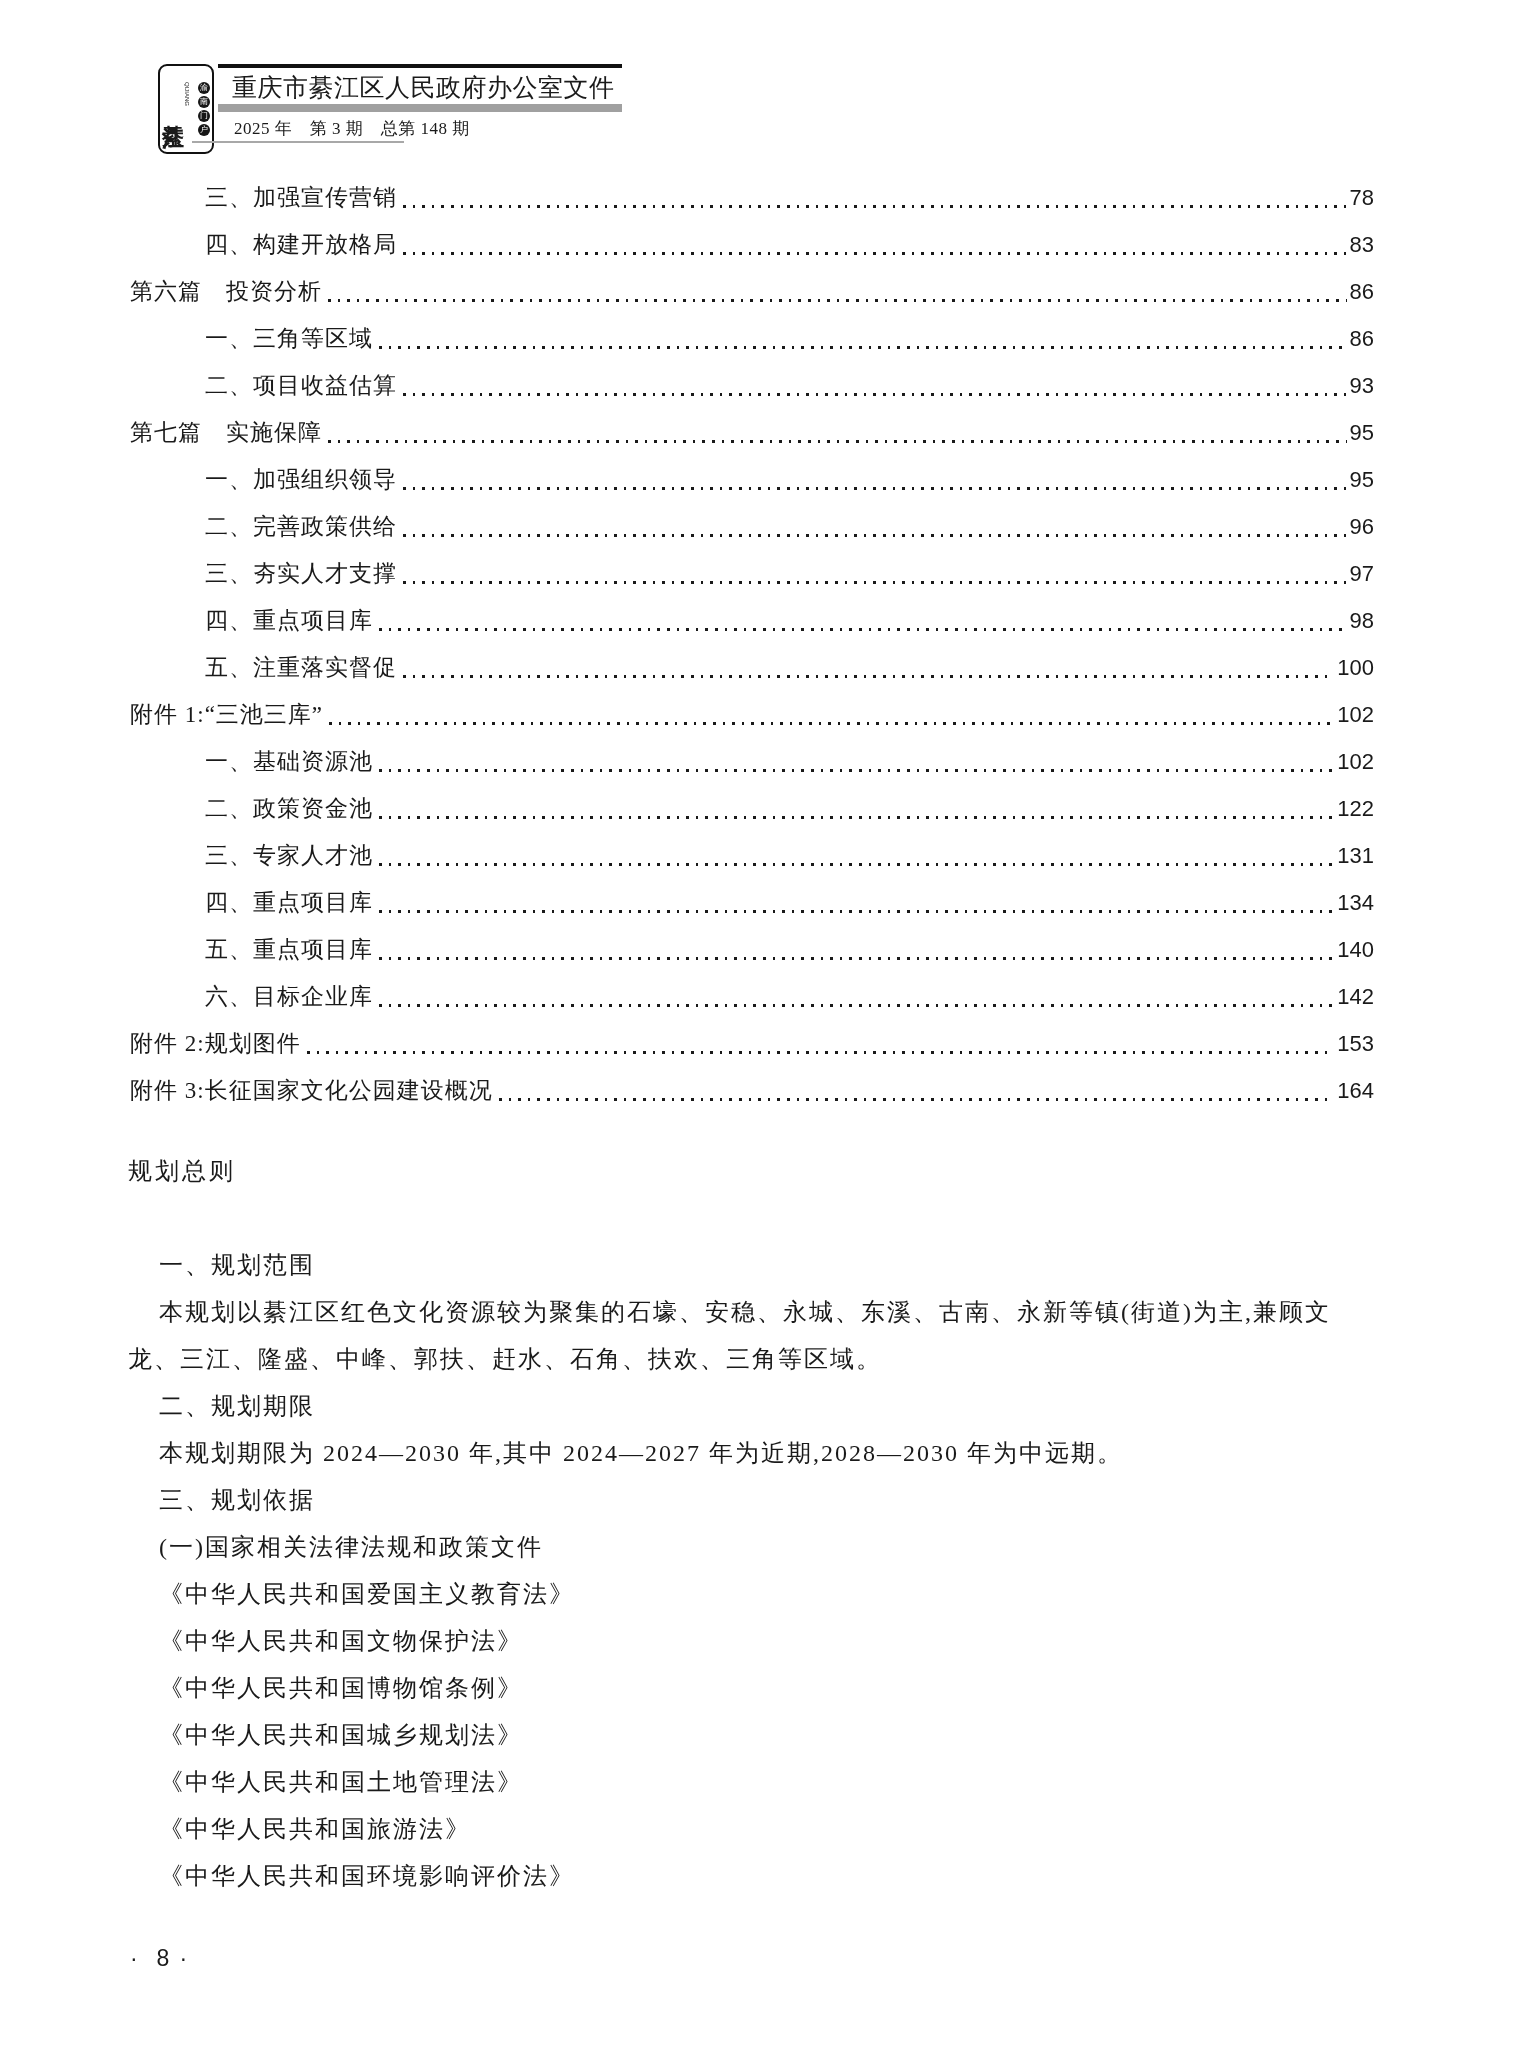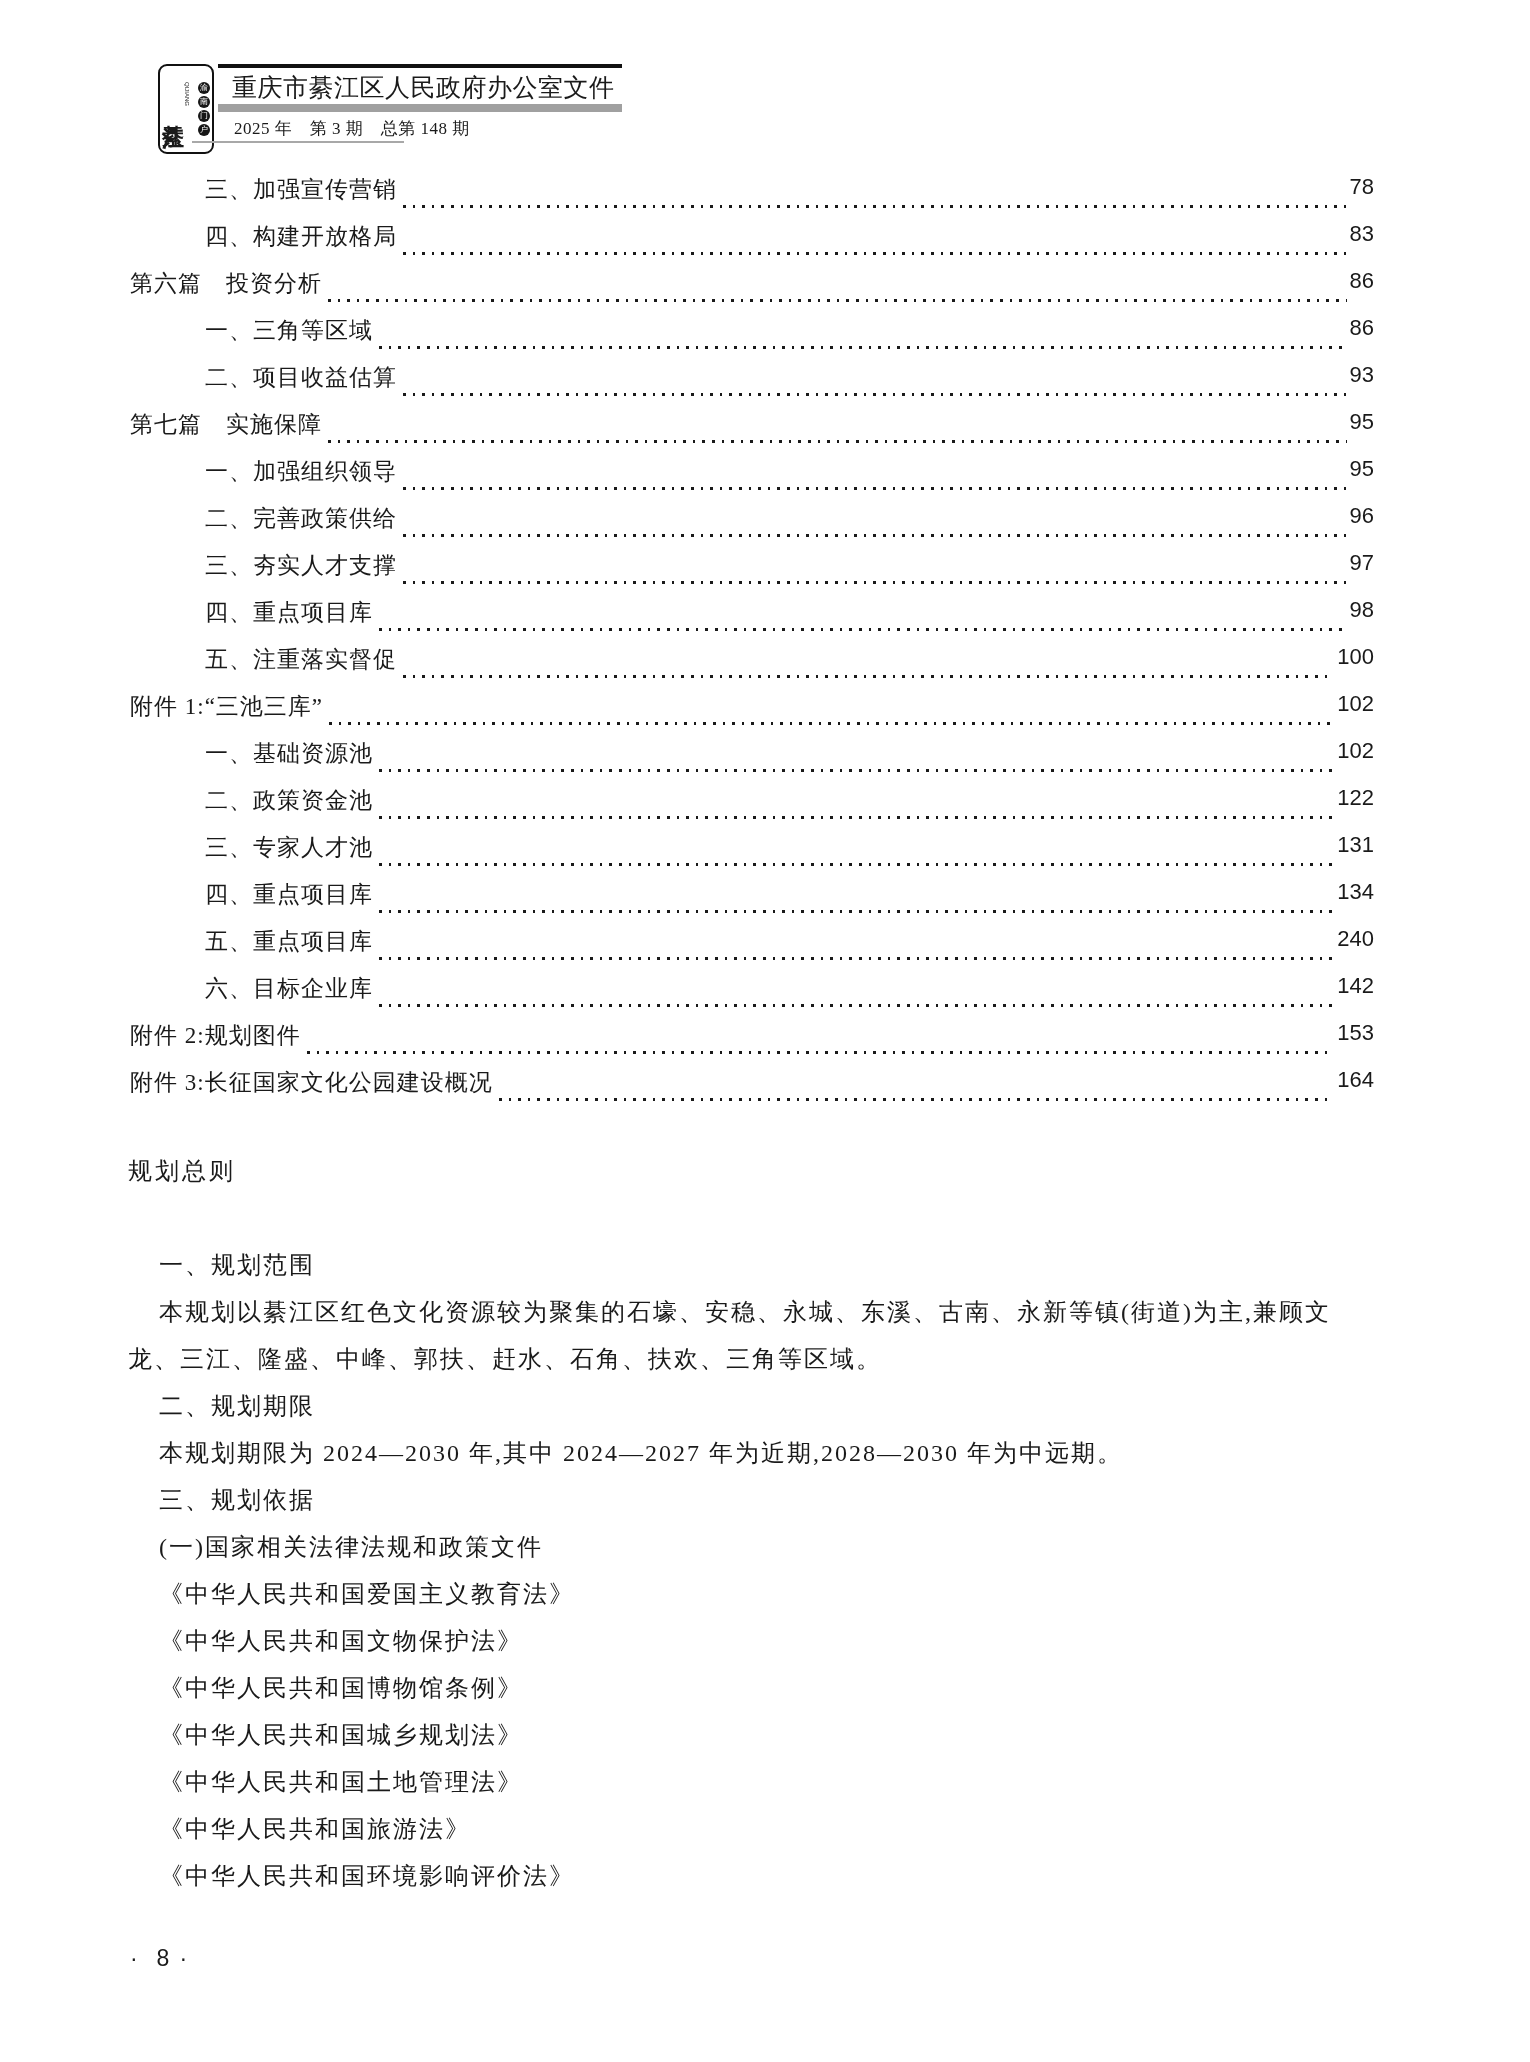--- a/index.html
+++ b/index.html
@@ -43,21 +43,21 @@
   }
   .bar-gray{position:absolute;left:218px;top:104px;width:404px;height:8px;background:#a0a0a0;}
   .issue-line{
     position:absolute;left:234px;top:117px;
     font-size:17px;letter-spacing:0.5px;white-space:pre;
   }
   .thin-line{position:absolute;left:192px;top:141px;width:212px;height:2px;background:#a8a8a8;}
 
   
   .toc{position:absolute;left:130px;top:174px;width:1244px;}
-  .toc-row{display:flex;align-items:flex-start;height:47px;font-size:23px;}
+  .toc-row{display:flex;align-items:center;height:47px;font-size:23px;}
   .toc-row.lv2{padding-left:75px;}
   .toc-label{white-space:nowrap;letter-spacing:1px;}
   .leader{
     flex:1;height:3px;align-self:flex-end;margin:0 3px 13px 6px;
     background:repeating-linear-gradient(to right,#1a1a1a 0 2.6px,transparent 2.6px 9.6px);
   }
   .toc-page{
     white-space:nowrap;font-size:22px;
     font-family:"Liberation Sans","DejaVu Sans", sans-serif;
     font-stretch:condensed;
@@ -175,21 +175,21 @@
         <span class="toc-page">131</span>
       </div>
     <div class="toc-row lv2">
         <span class="toc-label">四、重点项目库</span>
         <span class="leader"></span>
         <span class="toc-page">134</span>
       </div>
     <div class="toc-row lv2">
         <span class="toc-label">五、重点项目库</span>
         <span class="leader"></span>
-        <span class="toc-page">240</span>
+        <span class="toc-page">140</span>
       </div>
     <div class="toc-row lv2">
         <span class="toc-label">六、目标企业库</span>
         <span class="leader"></span>
         <span class="toc-page">142</span>
       </div>
     <div class="toc-row lv1">
         <span class="toc-label">附件 2:规划图件</span>
         <span class="leader"></span>
         <span class="toc-page">153</span>

